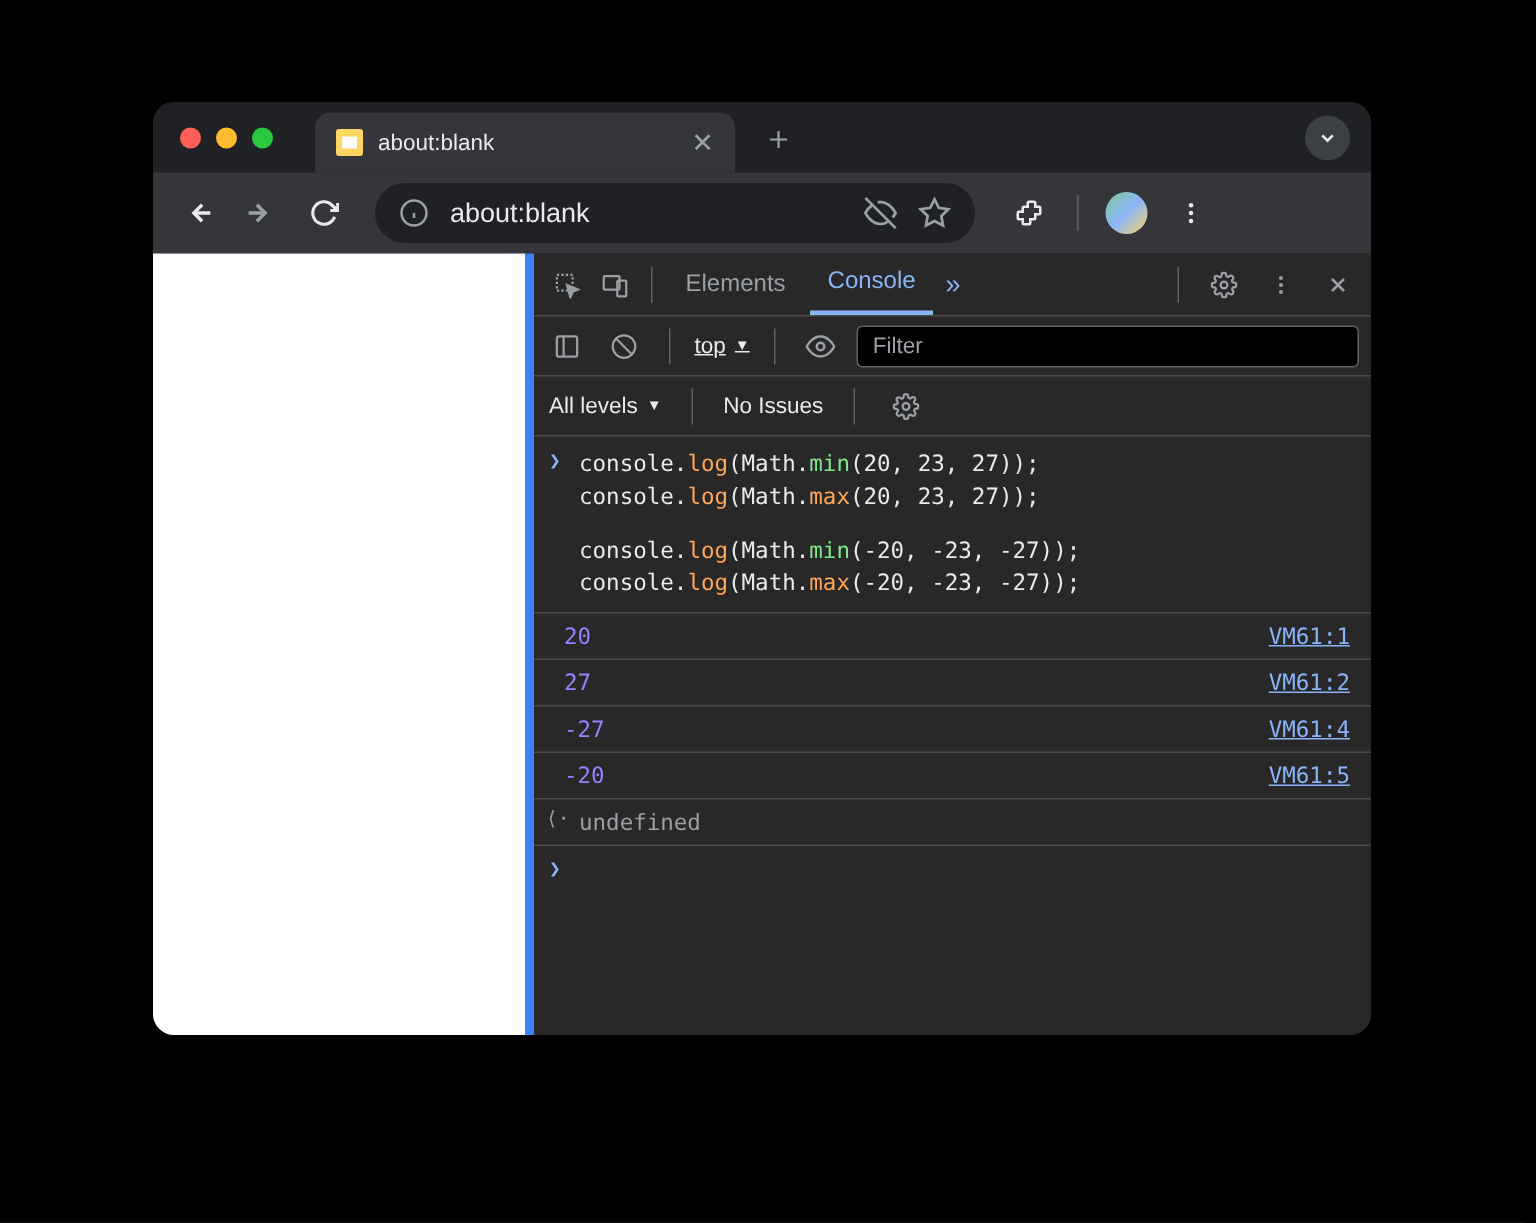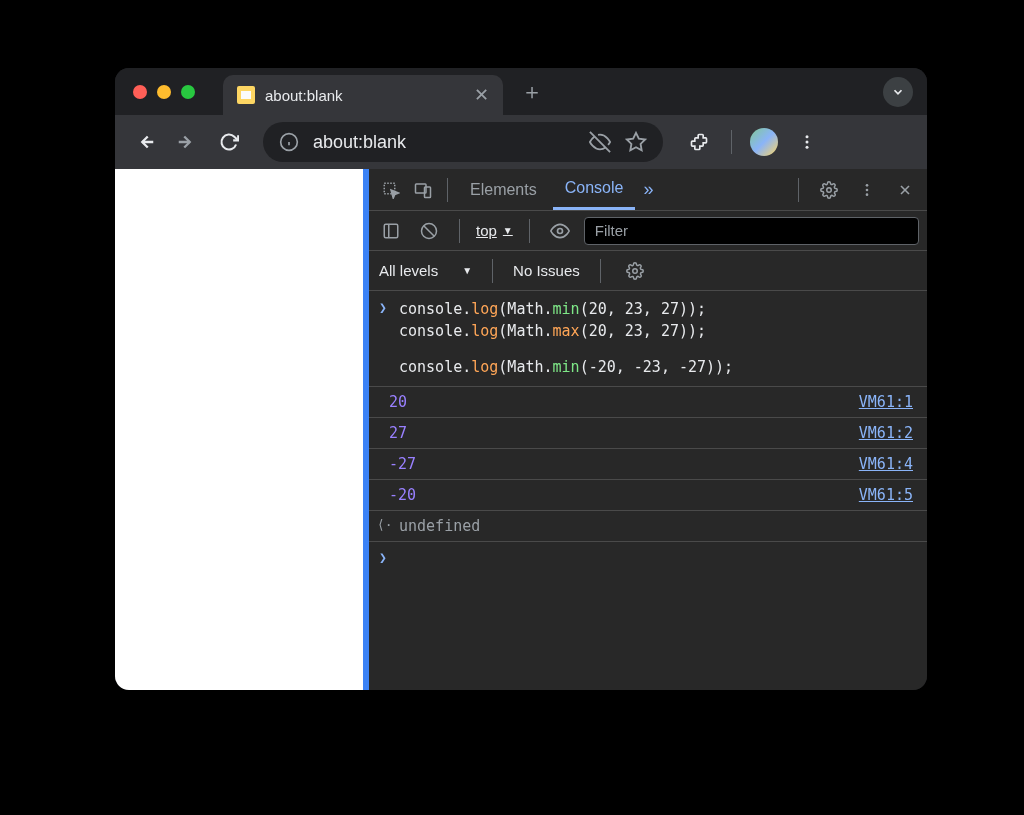--- a/index.html
+++ b/index.html
@@ -5,21 +5,21 @@
 * { margin: 0; padding: 0; box-sizing: border-box; }
 body {
   background: #000;
   width: 1024px;
   height: 815px;
   font-family: -apple-system, BlinkMacSystemFont, "Segoe UI", sans-serif;
   overflow: hidden;
 }
 .window {
   position: absolute;
-  left: 115px;
+  left: 102px;
   top: 68px;
   width: 812px;
   height: 622px;
   background: #202124;
   border-radius: 14px;
   overflow: hidden;
   box-shadow: 0 20px 60px rgba(0,0,0,0.6);
 }
 .tab-strip {
   height: 47px;
@@ -169,21 +169,21 @@
 .dt-levels-bar {
   height: 40px;
   display: flex;
   align-items: center;
   padding: 0 10px;
   gap: 14px;
   border-bottom: 1px solid #4a4a4a;
   color: #e8eaed;
   font-size: 15px;
 }
-.lvls { display: flex; align-items: center; gap: 24px; }
+.lvls { display: flex; align-items: center; gap: 6px; }
 .lvls .tri { font-size: 10px; }
 .console-body {
   flex: 1;
   font-family: Menlo, Consolas, monospace;
   font-size: 15px;
   overflow: auto;
 }
 .code-input {
   padding: 8px 10px 8px 30px;
   position: relative;
@@ -406,20 +406,21 @@
         </span>
       </div>
 
       <div class="console-body">
         <div class="code-input">
           <span class="chev">❯</span>
           <div><span class="tok-obj">console.</span><span class="tok-call">log</span><span class="tok-obj">(Math.</span><span class="tok-min">min</span><span class="tok-obj">(20, 23, 27));</span></div>
           <div><span class="tok-obj">console.</span><span class="tok-call">log</span><span class="tok-obj">(Math.</span><span class="tok-max">max</span><span class="tok-obj">(20, 23, 27));</span></div>
           <div style="height:14px"></div>
           <div><span class="tok-obj">console.</span><span class="tok-call">log</span><span class="tok-obj">(Math.</span><span class="tok-min">min</span><span class="tok-obj">(-20, -23, -27));</span></div>
+          <div><span class="tok-obj">console.</span><span class="tok-call">log</span><span class="tok-obj">(Math.</span><span class="tok-max">max</span><span class="tok-obj">(-20, -23, -27));</span></div>
         </div>
 
         <div class="log-row">
           <span class="log-val">20</span>
           <span class="log-src">VM61:1</span>
         </div>
         <div class="log-row">
           <span class="log-val">27</span>
           <span class="log-src">VM61:2</span>
         </div>

